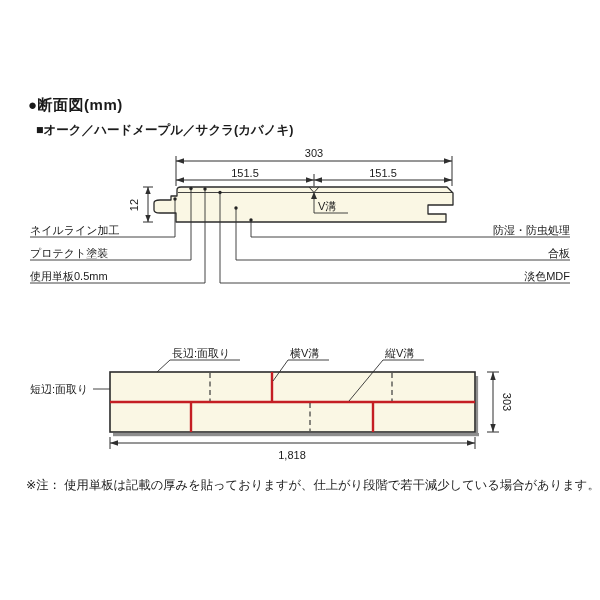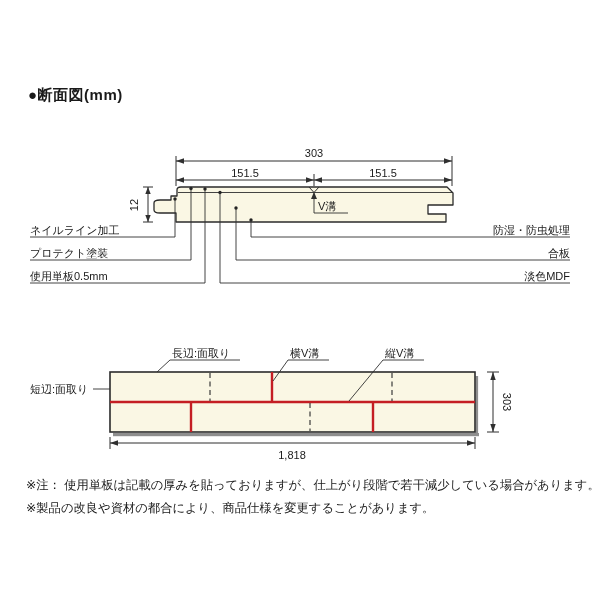--- a/index.html
+++ b/index.html
@@ -1,19 +1,19 @@
 <!DOCTYPE html>
 <html><head>
 <meta charset="utf-8">
 <style>
   html,body{margin:0;padding:0;background:#fff;}
   #page{position:relative;width:600px;height:600px;background:#ffffff;overflow:hidden;
         font-family:"Liberation Sans","DejaVu Sans",sans-serif;color:#1a1a1a;}
   .abs{position:absolute;}
-  .sec-title{font-size:15px;font-weight:bold;letter-spacing:0.5px;}
+  .sec-title{font-size:15px;font-weight:bold;letter-spacing:0.5px;margin-top:10px;}
   .sub-title{font-size:12.5px;font-weight:bold;}
   .note{font-size:12.3px;white-space:nowrap;}
   svg{position:absolute;left:0;top:0;}
   svg text{font-family:"Liberation Sans","DejaVu Sans",sans-serif;fill:#1a1a1a;font-size:11px;}
   .dimtxt{font-size:11px;}
   .thin{stroke:#2f2f2f;stroke-width:1;fill:none;}
   .leader{stroke:#2f2f2f;stroke-width:0.9;fill:none;}
   .red{stroke:#c41e23;stroke-width:2.4;fill:none;}
   .dashed{stroke:#3a3a3a;stroke-width:1.2;fill:none;stroke-dasharray:5,3.5;}
   .arrow{fill:#2f2f2f;stroke:none;}
@@ -146,19 +146,19 @@
         <path class="thin" d="M 110,443 L 475,443 M 110,437 L 110,449 M 475,437 L 475,449"></path>
         <polygon class="arrow" points="110,443 118,440.2 118,445.8"></polygon>
         <polygon class="arrow" points="475,443 467,440.2 467,445.8"></polygon>
         <text class="dimtxt" x="292" y="459" text-anchor="middle">1,818</text>
       </g>
     </g>
   </svg>
 
   <div class="abs sec-title" style="left:28px;top:86px;">●断面図(mm)</div>
 
+  <div class="abs sub-title" style="left:36px;top:122px;">■オーク／ハードメープル／サクラ(カバノキ)</div>
 
 
   <div class="abs note" style="left:26px;top:477px;">※注： 使用単板は記載の厚みを貼っておりますが、仕上がり段階で若干減少している場合があります。</div>
 
-  <div class="abs note" style="left:26px;top:500px;">※製品の改良や資材の都合により、商品仕様を変更することがあります。</div>
 
 </div>
 
 </body></html>

